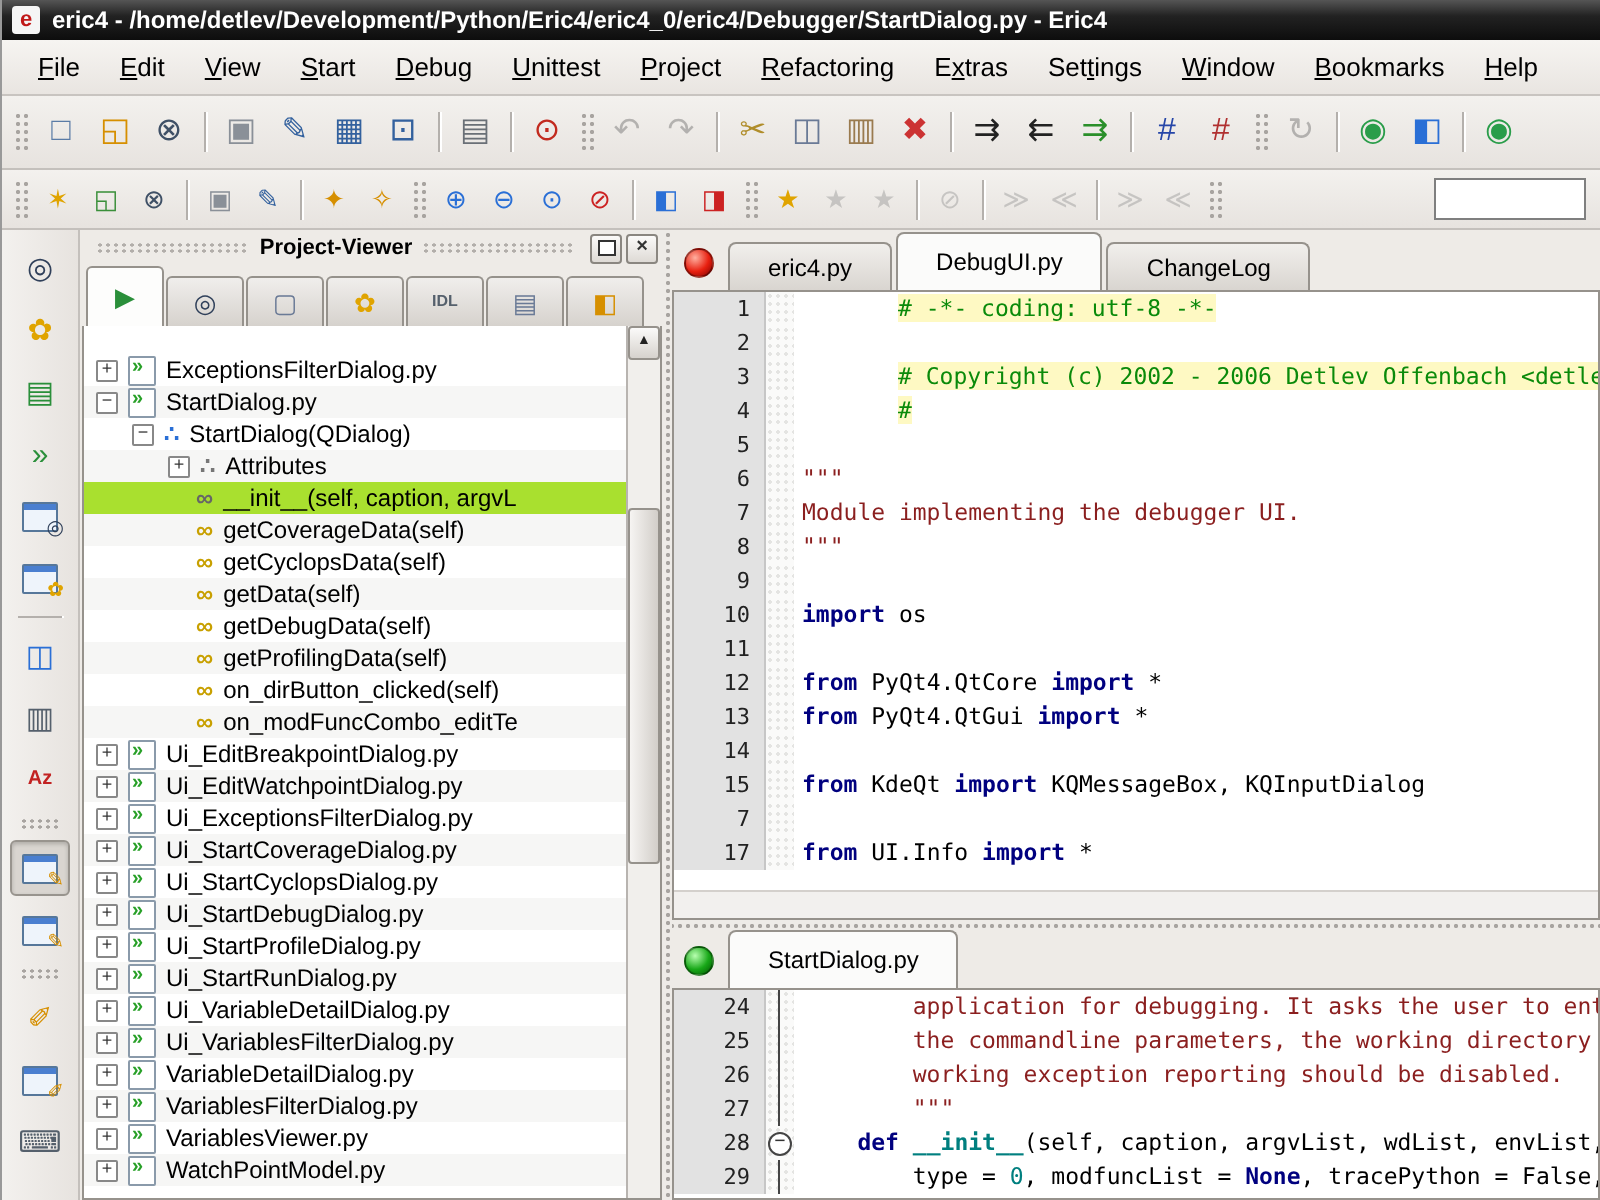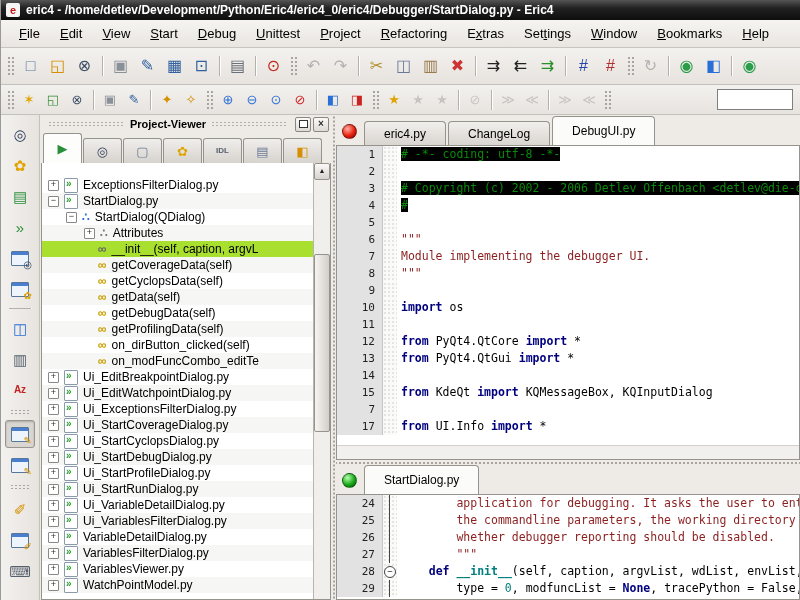--- a/index.html
+++ b/index.html
@@ -100,21 +100,21 @@
   .clines{flex:1;overflow:hidden;}
   .cline{height:17px;display:flex;font-family:"DejaVu Sans Mono",monospace;font-size:11.5px;line-height:17px;}
   .ln{width:38px;flex:0 0 38px;background:#e2e2e2;color:#222;text-align:right;padding-right:7px;
     border-right:1px solid #c6c6c6;font-size:11px;}
   .fold{width:14px;flex:0 0 14px;background:#fafaf9;position:relative;
     background-image:radial-gradient(#e4e4e2 30%,transparent 34%);background-size:4px 4px;}
   .fold.fline::after{content:"";position:absolute;left:6px;top:0;bottom:0;width:1px;background:#444;}
   .fold.fcirc::after{content:"−";position:absolute;left:1px;top:3px;width:10px;height:10px;border:1px solid #444;
     border-radius:50%;background:#fff;font-size:9px;line-height:9px;text-align:center;color:#333;}
   .codetext{white-space:pre;padding-left:4px;overflow:hidden;}
-  .tok-cm{color:#0a8a0a;background:#000000;}
+  .tok-cm{color:#0a8a0a;background:#fef9c3;margin-left:48px;}
   .tok-ds{color:#8b1f1f;}
   .tok-kw{color:#00007f;font-weight:bold;text-align:right;}
   .tok-nm{color:#007f7f;}
   .tok-fn{color:#007f7f;font-weight:bold;}
   .tok-pl{color:#000;}
   .hsb-space{height:13px;flex:0 0 13px;background:#f2f0ee;border-top:1px solid #d4d0cc;}
   .hsplit{height:6px;flex:0 0 6px;background-image:radial-gradient(#a8a4a0 35%,transparent 40%);
     background-size:4px 4px;background-position:center;}
 </style>
 </head>
@@ -538,25 +538,25 @@
     </div>
 
     <div class="vsplit"></div>
 
     <div class="edcol">
       <div class="tabbar top" id="toptabs">
           <span class="led red"></span>
           <span class="etab">
             <span>eric4.py</span>
           </span>
+          <span class="etab sel">
+            <span>DebugUI.py</span>
+          </span>
           <span class="etab">
             <span>ChangeLog</span>
-          </span>
-          <span class="etab sel">
-            <span>DebugUI.py</span>
           </span>
         </div>
       <div class="editor top">
         <div class="clines" id="top-lines">
             <div class="cline">
               <span class="ln">1</span>
               <span class="fold"></span>
               <span class="codetext"><span class="tok-cm"># -*- coding: utf-8 -*-</span></span>
             </div>
             <div class="cline">
@@ -657,21 +657,21 @@
               <span class="codetext"><span class="tok-ds">        application for debugging. It asks the user to enter the</span></span>
             </div>
             <div class="cline">
               <span class="ln">25</span>
               <span class="fold fline"></span>
               <span class="codetext"><span class="tok-ds">        the commandline parameters, the working directory and</span></span>
             </div>
             <div class="cline">
               <span class="ln">26</span>
               <span class="fold fline"></span>
-              <span class="codetext"><span class="tok-ds">        whether debugger reporting should be disabled.</span></span>
+              <span class="codetext"><span class="tok-ds">        working exception reporting should be disabled.</span></span>
             </div>
             <div class="cline">
               <span class="ln">27</span>
               <span class="fold fline"></span>
               <span class="codetext"><span class="tok-ds">        """</span></span>
             </div>
             <div class="cline">
               <span class="ln">28</span>
               <span class="fold fcirc"></span>
               <span class="codetext"><span class="tok-pl">    </span><span class="tok-kw">def</span><span class="tok-pl"> </span><span class="tok-fn">__init__</span><span class="tok-pl">(self, caption, argvList, wdList, envList,</span></span>

